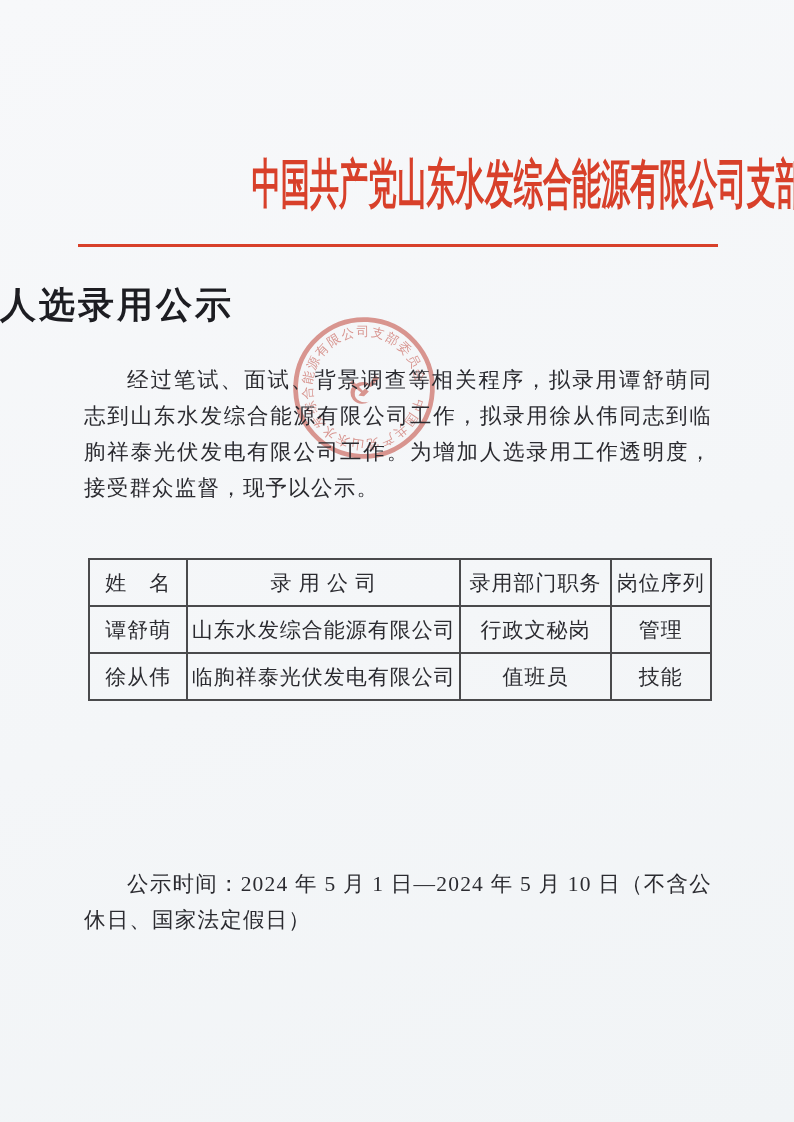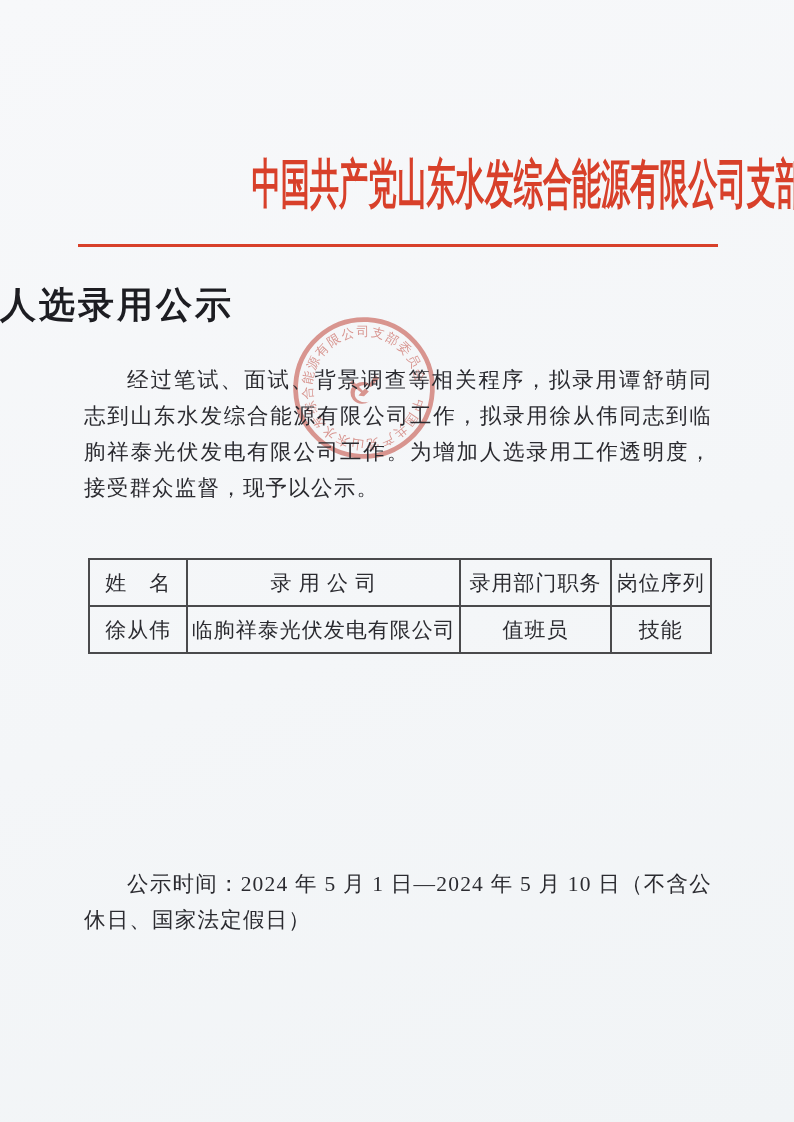--- a/index.html
+++ b/index.html
@@ -135,20 +135,26 @@
         <col class="col-series">
     </colgroup>
     <tbody>
       <tr>
         <td>姓　名</td>
         <td>录 用 公 司</td>
         <td>录用部门职务</td>
         <td>岗位序列</td>
       </tr>
       <tr>
+        <td>谭舒萌</td>
+        <td>山东水发综合能源有限公司</td>
+        <td>行政文秘岗</td>
+        <td>管理</td>
+      </tr>
+      <tr>
         <td>徐从伟</td>
         <td>临朐祥泰光伏发电有限公司</td>
         <td>值班员</td>
         <td>技能</td>
       </tr>
     </tbody>
   </table>
 
 
   <p class="body-para p3">公示时间：2024 年 5 月 1 日—2024 年 5 月 10 日（不含公休日、国家法定假日）</p>

